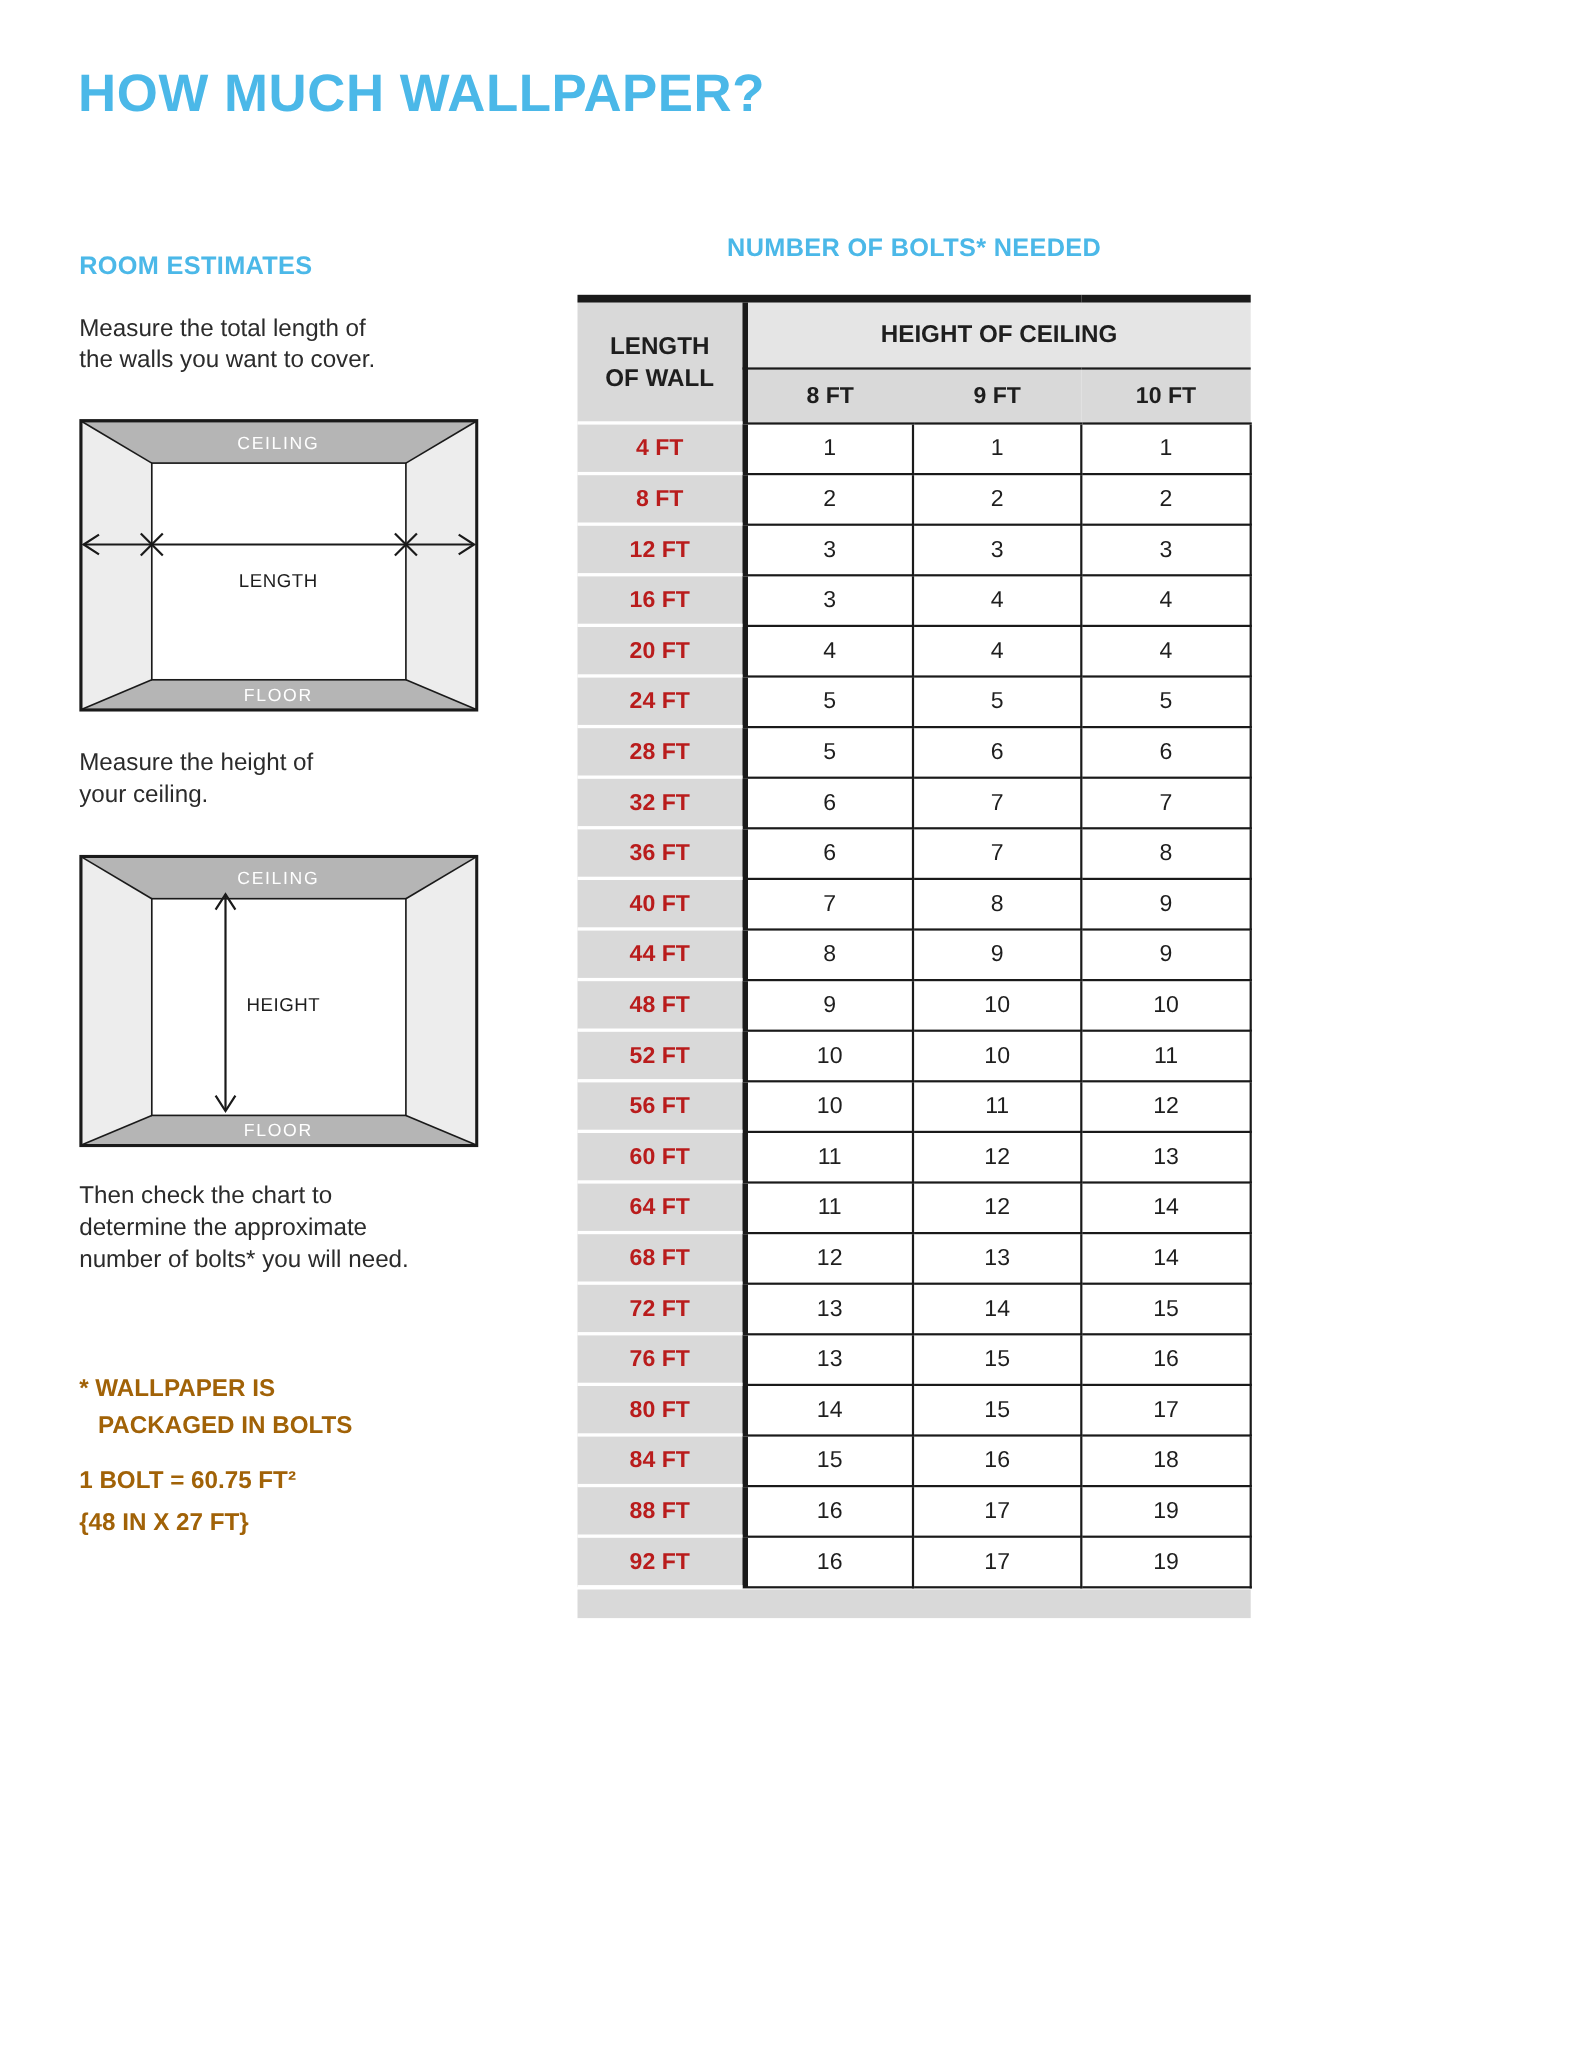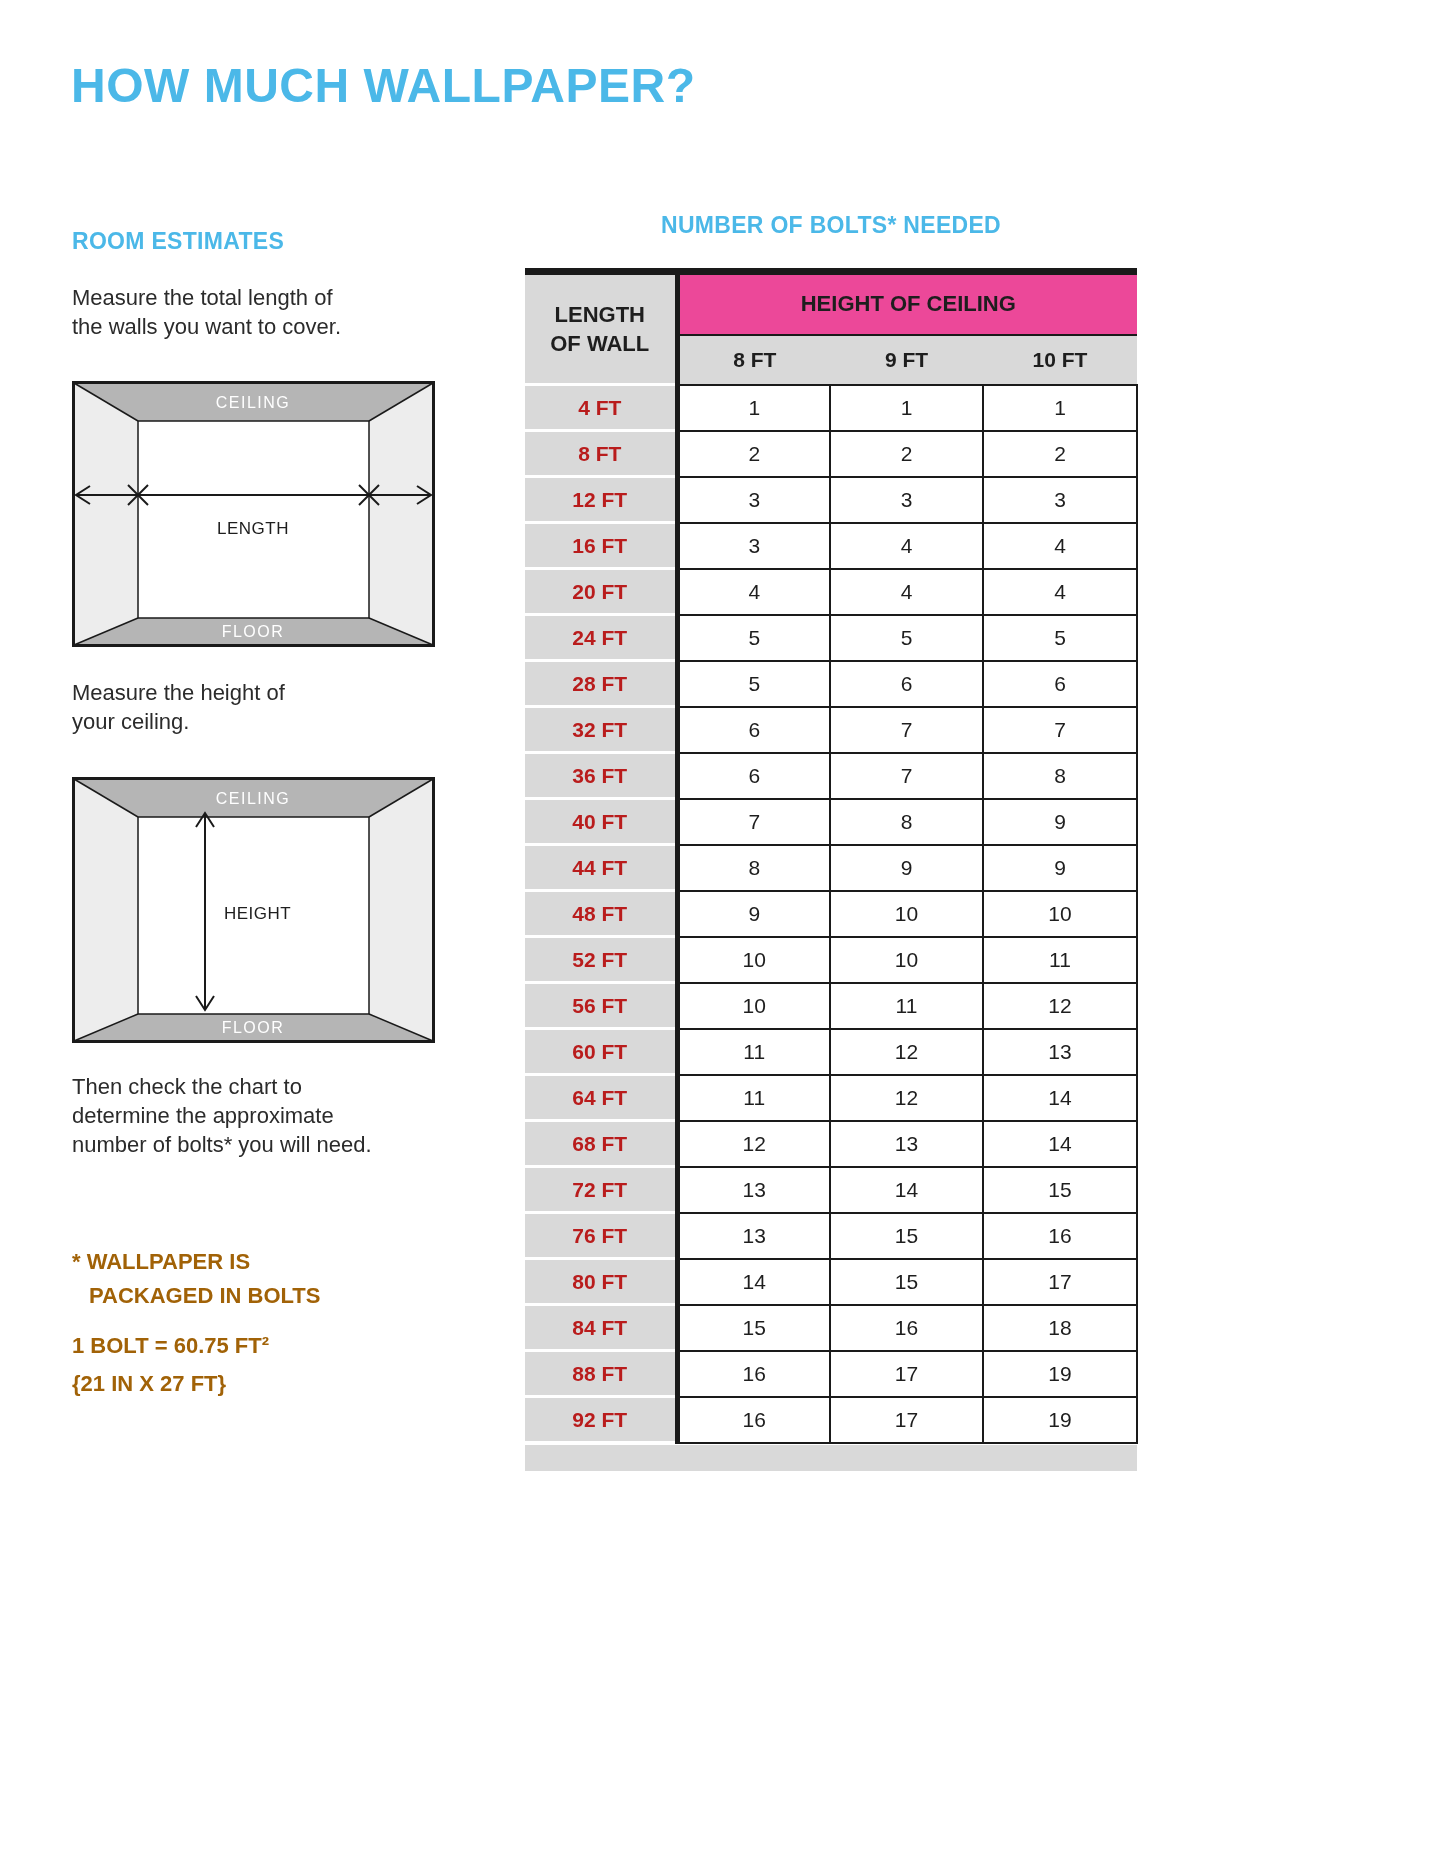--- a/index.html
+++ b/index.html
@@ -77,21 +77,21 @@
     border-bottom: 3px solid #ffffff;
     font-size: 22px;
     font-weight: 700;
     text-align: center;
     vertical-align: middle;
     white-space: pre-line;
     line-height: 29px;
     color: #1e1e1e;
   }
   .span-header {
-    background: #ec4899;
+    background: #e5e5e5;
     border-top: 7px solid #1a1a1a;
     border-bottom: 2px solid #1a1a1a;
     font-size: 22px;
     font-weight: 700;
     text-align: center;
     height: 63px;
     color: #1e1e1e;
   }
   .sub {
     background: #D9D9D9;
@@ -199,21 +199,21 @@
 determine the approximate
 number of bolts* you will need.</div>
 
   <div class="note" id="note1">
     <span class="line">* WALLPAPER IS</span>
     <span class="line line2">PACKAGED IN BOLTS</span>
   </div>
 
   <div class="note" id="note2">
     <span class="line">1 BOLT = 60.75 FT²</span>
-    <span class="line">{21 IN X 27 FT}</span>
+    <span class="line">{48 IN X 27 FT}</span>
   </div>
 
   <div class="section-heading table-heading">NUMBER OF BOLTS* NEEDED</div>
 
   <div class="bolts-table-wrap">
     <table class="bolts">
       <colgroup>
         <col style="width:152px">
         <col style="width:153px">
         <col style="width:153px">

